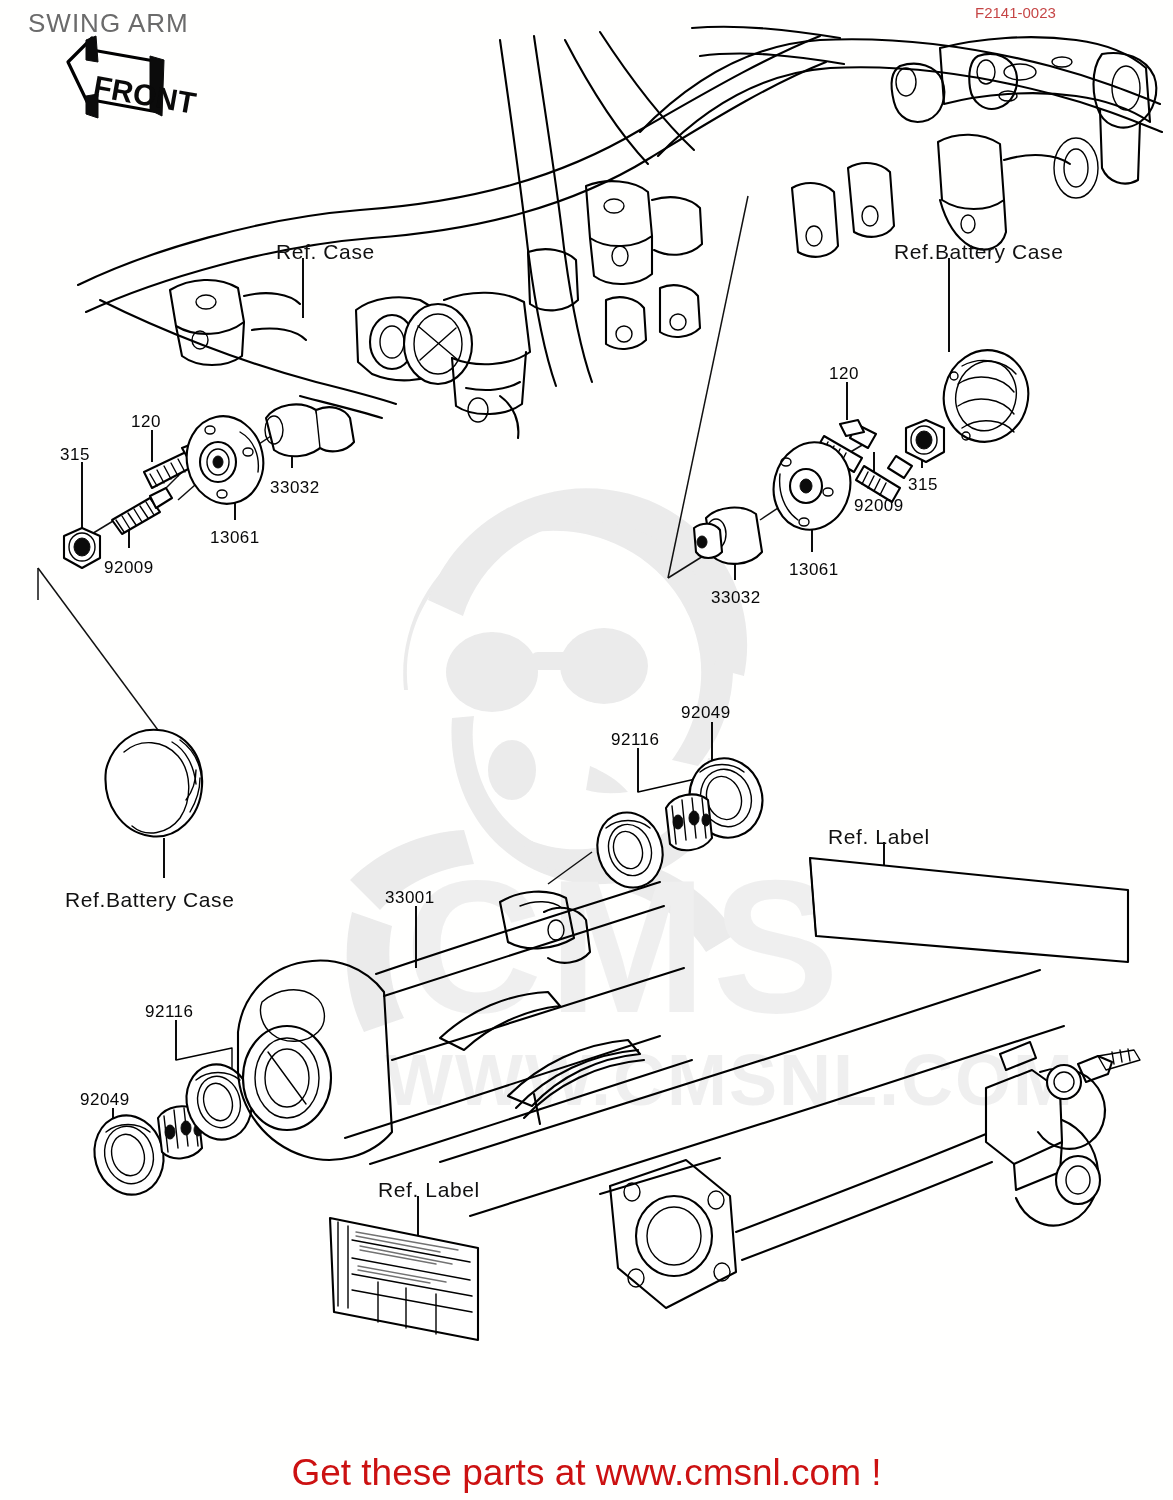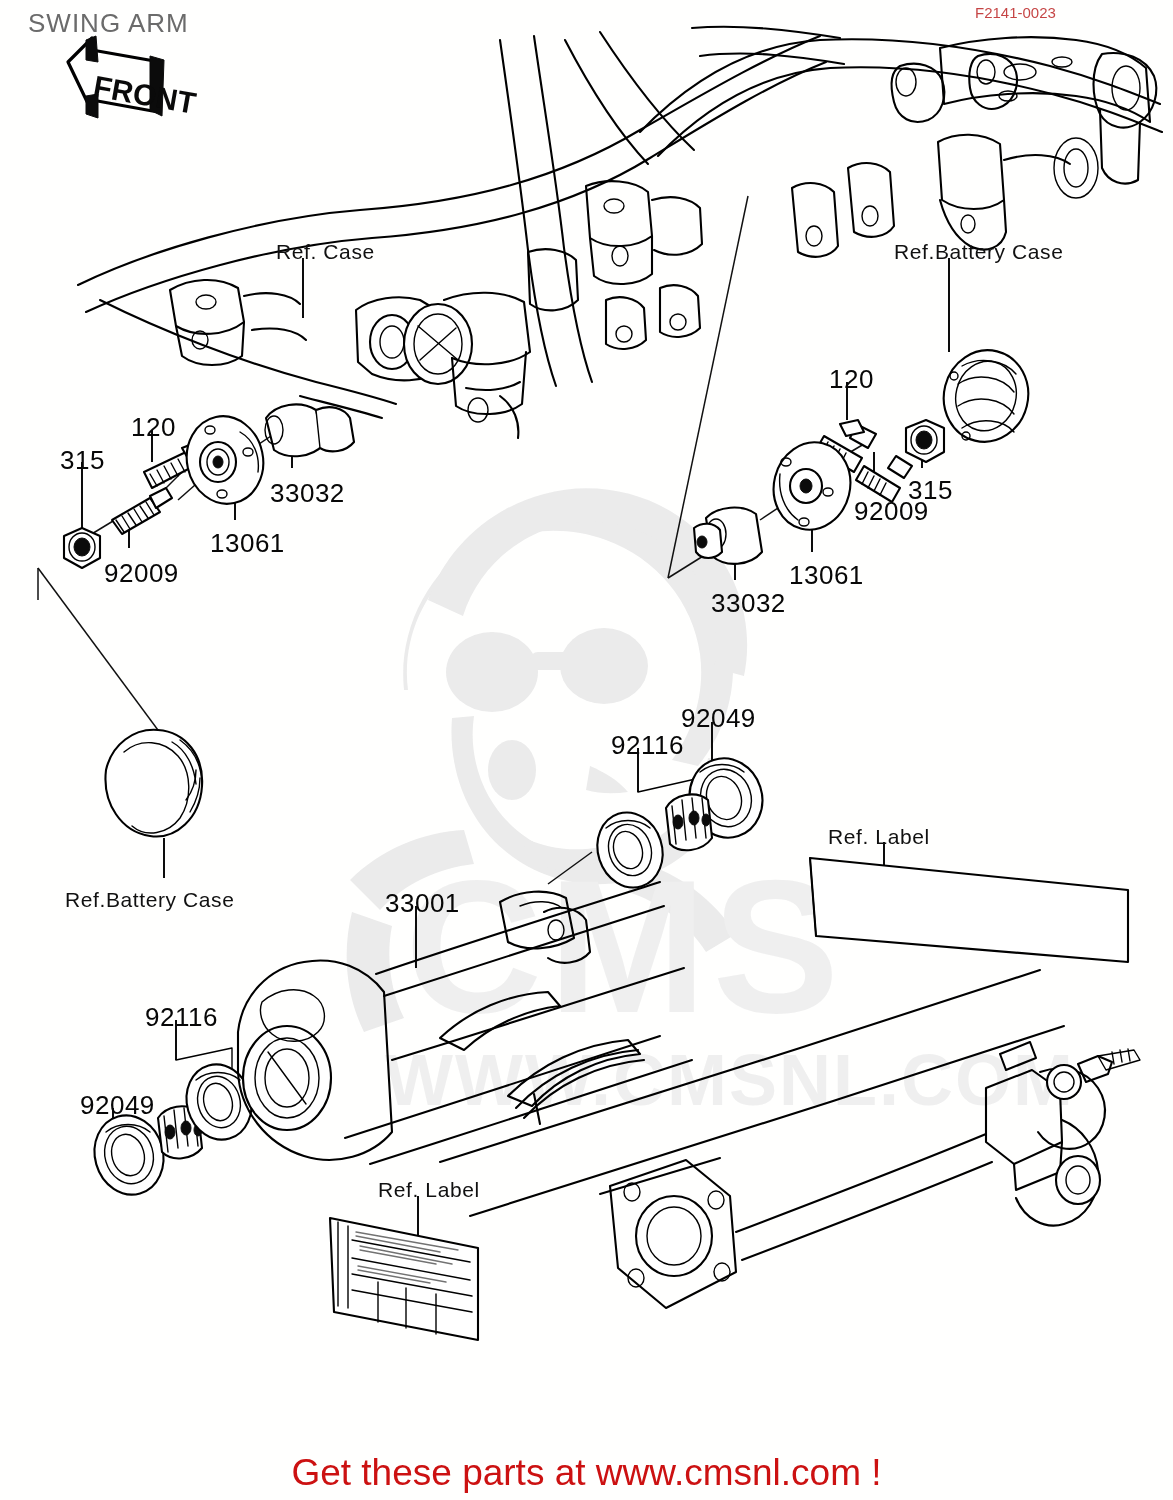--- a/index.html
+++ b/index.html
@@ -16,21 +16,21 @@
     left:28px;top:8px;font-size:26px;letter-spacing:1px;color:#6b6b6b;
     font-family:Liberation Sans, sans-serif;white-space:nowrap;
   }
   #diagram-code{
     left:975px;top:4px;font-size:15px;color:#b91c1c;letter-spacing:0px;
     font-family:"Liberation Sans",sans-serif;white-space:nowrap;opacity:.82;
   }
   
   .callout{
     font-family:"Liberation Sans",sans-serif;
-    font-size:26px;color:#070707;white-space:nowrap;font-weight:400;
+    font-size:17px;color:#070707;white-space:nowrap;font-weight:400;
     letter-spacing:.5px;
   }
   .reflabel{
     font-family:"Liberation Sans",sans-serif;
     font-size:21px;color:#111;white-space:nowrap;letter-spacing:.6px;
   }
   
   #footer-cta{
     left:0;top:1452px;width:1173px;text-align:center;
     font-size:37px;color:#cc1111;white-space:nowrap;

